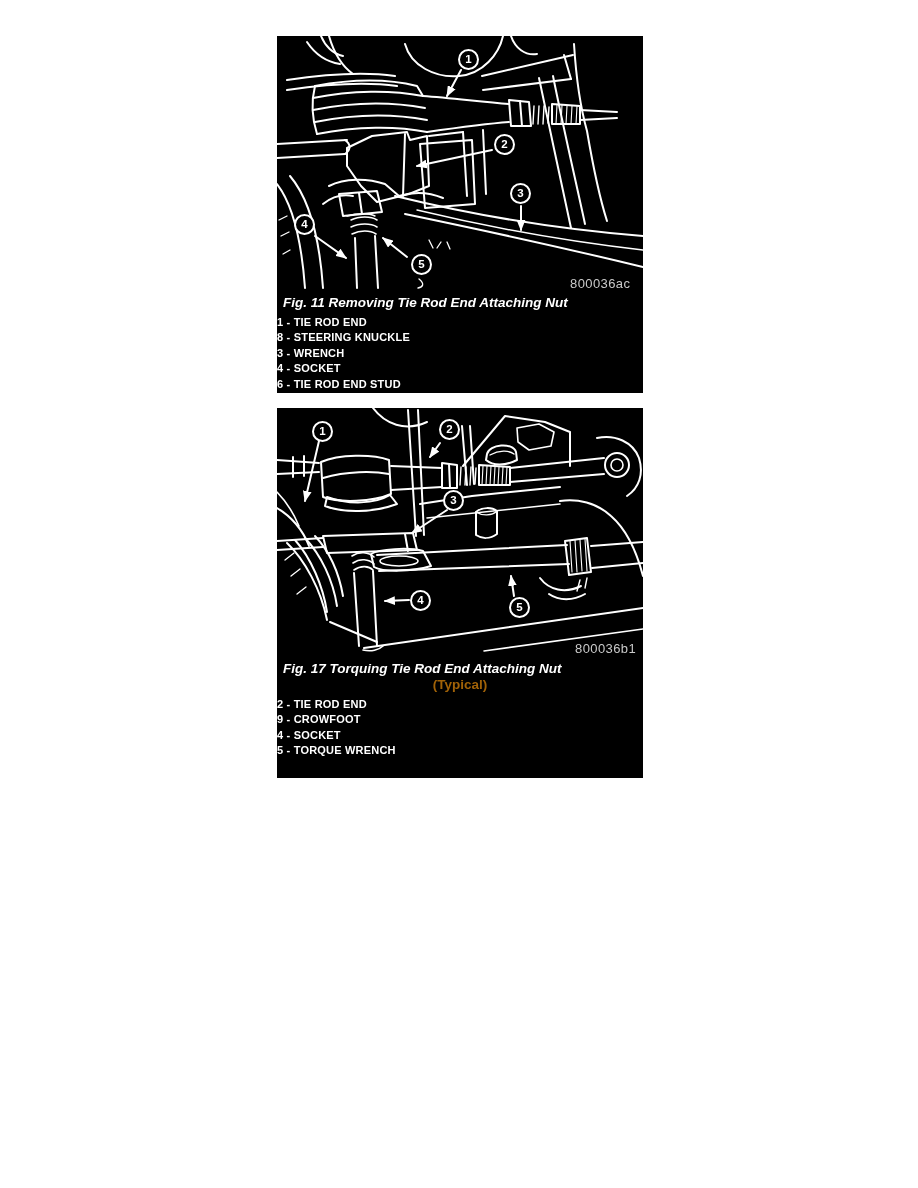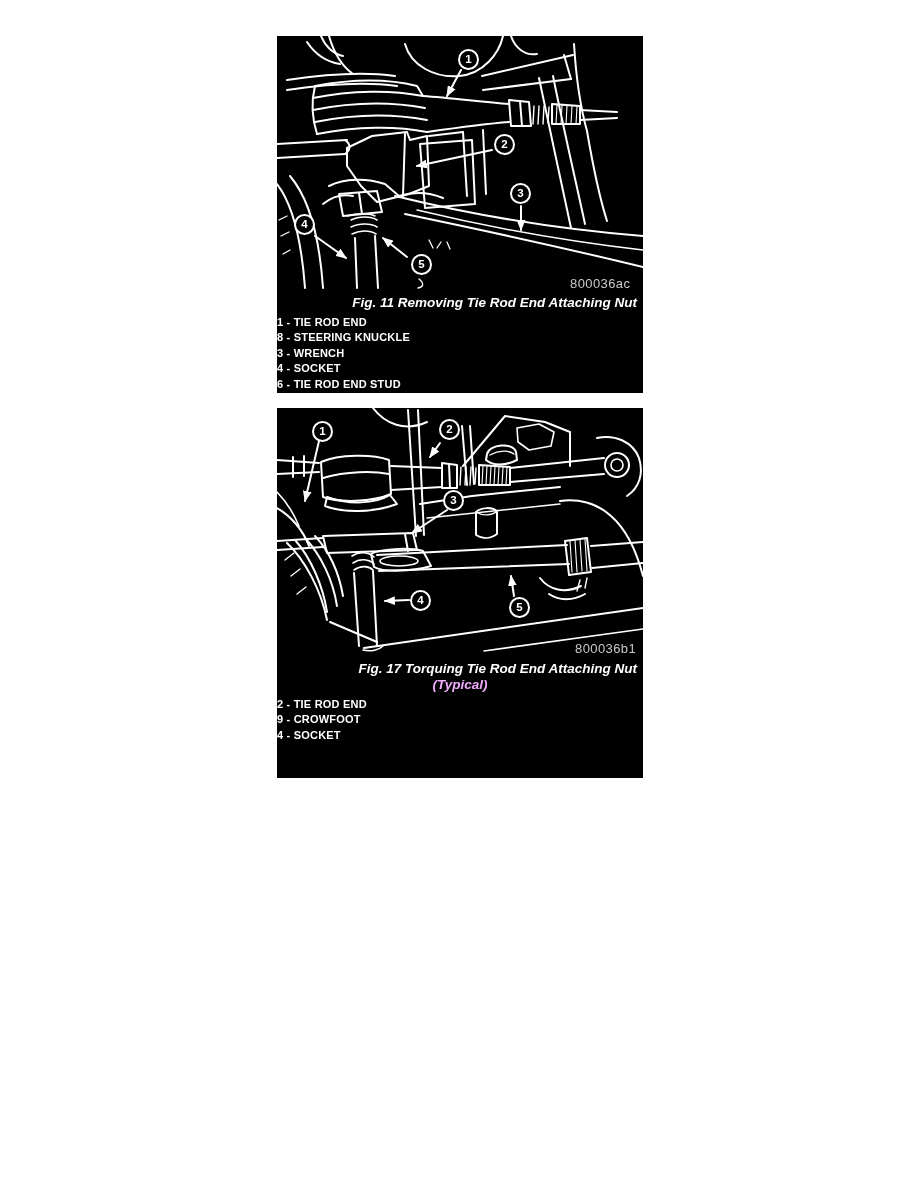--- a/index.html
+++ b/index.html
@@ -47,27 +47,26 @@
     font-size: 13px;
     letter-spacing: 0.4px;
   }
 
   .fig-caption {
     color: #ffffff;
     font-weight: bold;
     font-style: italic;
     font-size: 13.5px;
     line-height: 17px;
-    text-align: right;
+    text-align: left;
     margin: 2px 6px 0 6px;
   }
   .fig-caption2 {
-    color: #f0abfc;
-    font-weight: bold;
-    font-style: italic;
+    color: #a16207;
+    font-weight: bold;
     font-size: 13.5px;
     line-height: 16px;
     text-align: center;
     margin: 0 6px;
   }
 
   .legend { margin-top: 4px; }
   .legend-row {
     color: #ffffff;
     font-weight: bold;
@@ -264,16 +263,17 @@
       <div class="callout" style="left:133px;top:182px">4</div>
       <div class="callout" style="left:232px;top:189px">5</div>
       <span class="img-code" style="left:298px;top:233px">800036b1</span>
     </div>
     <div class="fig-caption">Fig. 17 Torquing Tie Rod End Attaching Nut</div>
     <div class="fig-caption2">(Typical)</div>
     <div class="legend">
       <div class="legend-row">2 - TIE ROD END</div>
       <div class="legend-row">9 - CROWFOOT</div>
       <div class="legend-row">4 - SOCKET</div>
+      <div class="legend-row">5 - TORQUE WRENCH</div>
     </div>
   </section>
 
 </div>
 
 </body></html>

